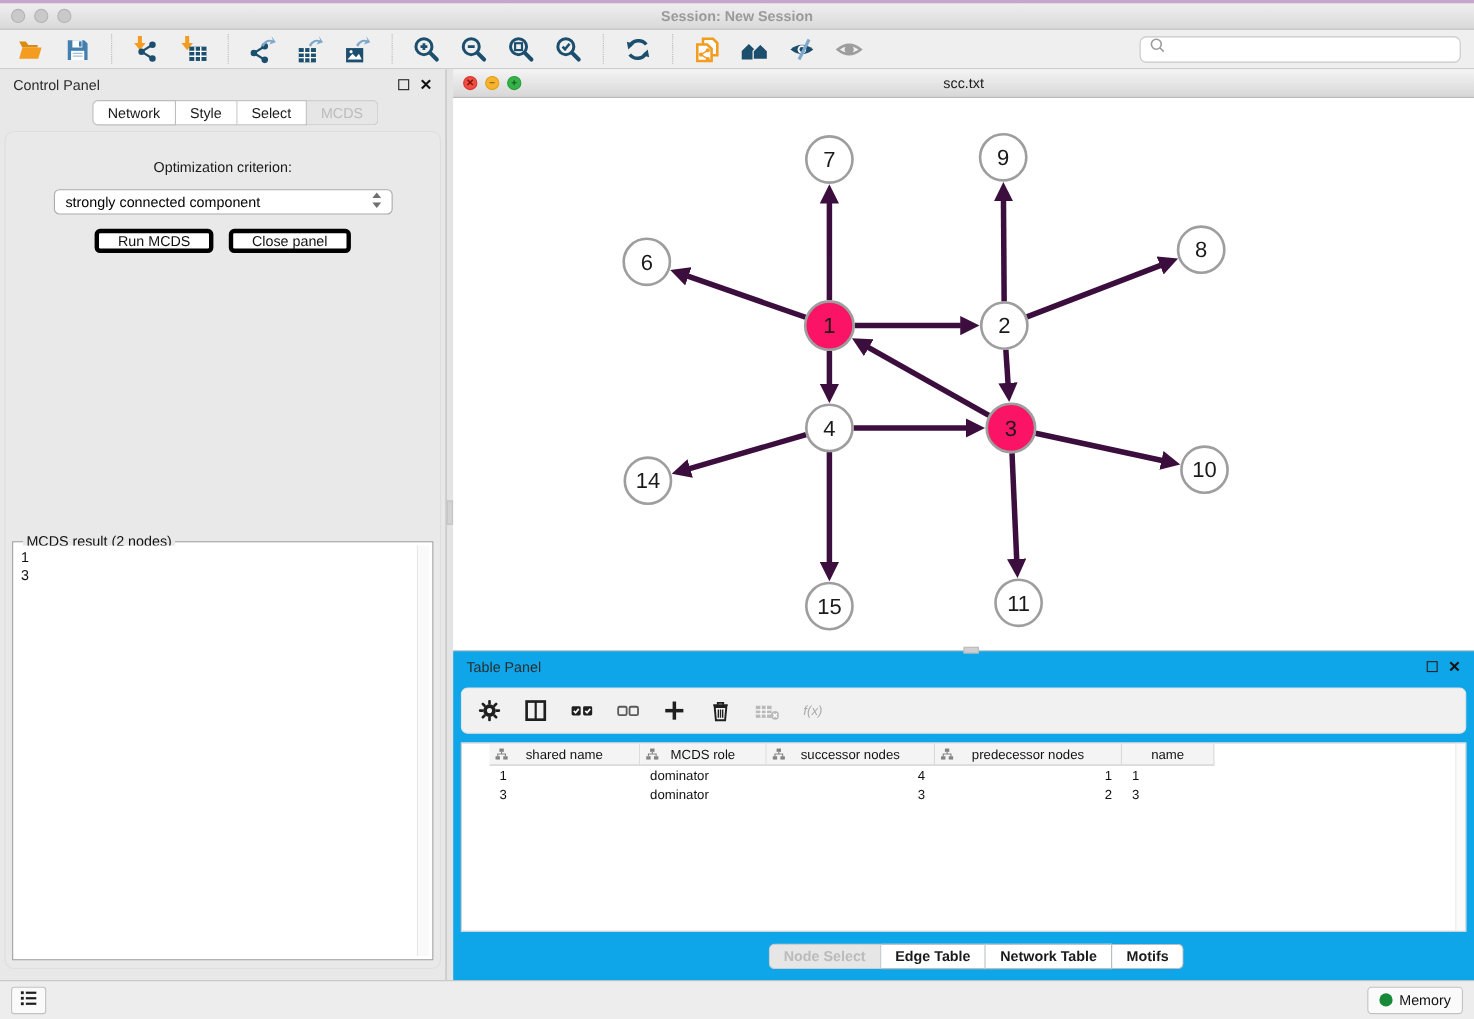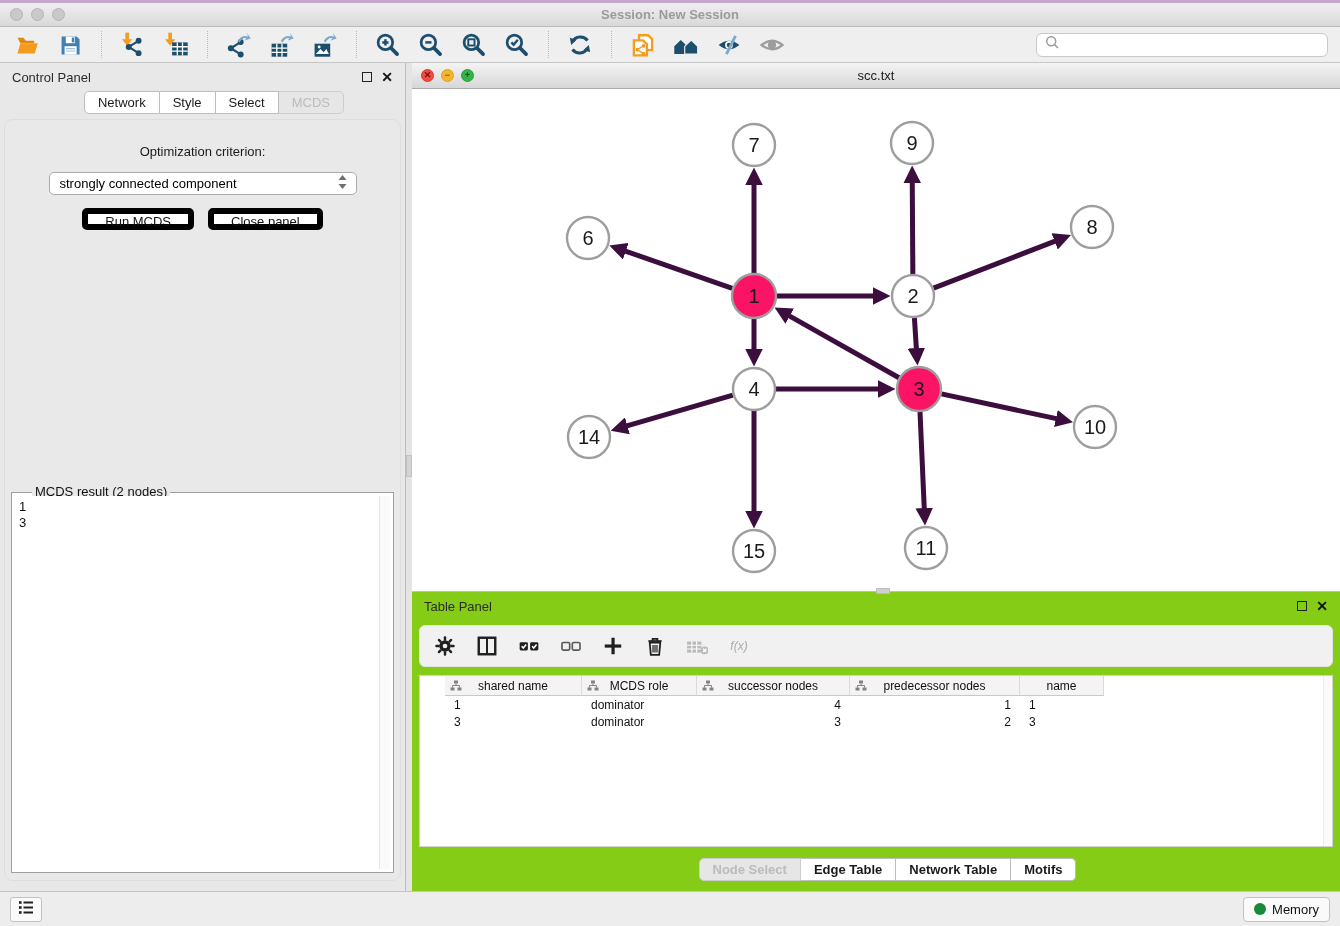--- a/index.html
+++ b/index.html
@@ -44,26 +44,26 @@
   .seg-tab:last-child { border-radius:0 5px 5px 0; }
   .seg-tab.active { background:#E6E6E6; color:#BBBBBB; border-color:#CDCDCD; }
 
   .cp-body { position:absolute; top:56px; bottom:10px; left:4px; right:4px;
     background:#E9E9E9; border:1px solid #DEDEDE; border-radius:9px; }
   .opt-label { text-align:center; margin-top:24px; font-size:13px; color:#1A1A1A; }
   .dropdown { margin:13px auto 0; width:308px; height:23px; background:#FFF; border:1px solid #ABABAB;
     border-radius:5px; display:flex; align-items:center; padding:0 8px 0 10px; font-size:13px; }
   .dropdown .dd-stepper { margin-left:auto; }
   .btn-row { display:flex; justify-content:center; gap:14px; margin-top:13px; }
-  .push-btn { height:22px; padding:0 17px; background:#FFF; border:6px solid #000000; border-radius:5px;
+  .push-btn { height:22px; padding:0 17px; background:#FFF; border:4px solid #000000; border-radius:5px;
     font-size:13px; color:#111; font-family:"Liberation Sans",sans-serif; }
 
   .result-fs { position:absolute; left:6px; right:6px; top:372px; bottom:7px;
     border:1px solid #9F9F9F; background:#FFF; }
-  .result-legend { position:absolute; top:-9px; left:20px; background:#E9E9E9; padding:0 3px;
+  .result-legend { position:absolute; top:-9px; left:9px; background:#E9E9E9; padding:0 3px;
     font-size:13px; color:#111; }
   .result-text { position:absolute; inset:3px 14px 3px 3px; background:#FFF; font-size:13px;
     line-height:16px; padding:3px 4px; color:#111; }
   .result-scroll { position:absolute; top:3px; bottom:3px; right:3px; width:11px; background:#FAFAFA;
     border-left:1px solid #E6E6E6; }
 
   
   .vdivider { width:7px; background:#E4E4E4; border-left:1px solid #BDBDBD; position:relative; flex:none; }
   .vdivider .grip { position:absolute; top:392px; left:0; width:6px; height:22px; background:#D3D3D3;
     border:1px solid #C2C2C2; }
@@ -81,21 +81,21 @@
   .nt-red { background:#EF4D43; border:1px solid #D8382E; color:#7E100A; }
   .nt-yellow { background:#F6B42E; border:1px solid #E0A01C; color:#8A5D05; }
   .nt-green { background:#37B24A; border:1px solid #2A9E3C; color:#0D5C1A; }
   .net-title { position:absolute; left:0; right:0; text-align:center; font-size:13px; color:#1A1A1A; }
   .net-canvas { flex:1; background:#FFF; position:relative; overflow:hidden; }
   .net-canvas svg { position:absolute; top:0; left:0; }
   .net-grip { position:absolute; bottom:-3px; left:50%; width:14px; height:6px; background:#CFCFCF;
     border:1px solid #BDBDBD; z-index:3; }
 
   
-  .table-panel { flex:1; background:#84cc16; position:relative; display:flex; flex-direction:column; }
+  .table-panel { flex:1; background:#0ea5e9; position:relative; display:flex; flex-direction:column; }
   .tp-toolbar { margin:5px 7px 6px; height:42px; background:#F1F1F1; border:1px solid #E2E2E2;
     border-radius:6px; display:flex; align-items:center; padding:0 14px; gap:20px; flex:none; }
   .tp-ic { width:22px; height:22px; display:flex; align-items:center; justify-content:center; }
   .fx-txt { font-family:Liberation Sans, sans-serif; font-style:italic; font-size:12px; color:#ABABAB; }
 
   .tp-table { margin:2px 7px 0; background:#FFF; border:1px solid #D2D2D2; height:172px; position:relative;
     overflow:hidden; flex:none;padding-left:25px; }
   .thead { display:flex; height:20px; }
   .th { background:#F4F4F4; border-right:1px solid #DADADA; border-bottom:1px solid #C9C9C9;
     position:relative; display:flex; align-items:center; justify-content:center; font-size:12px; color:#111; flex:none; }

